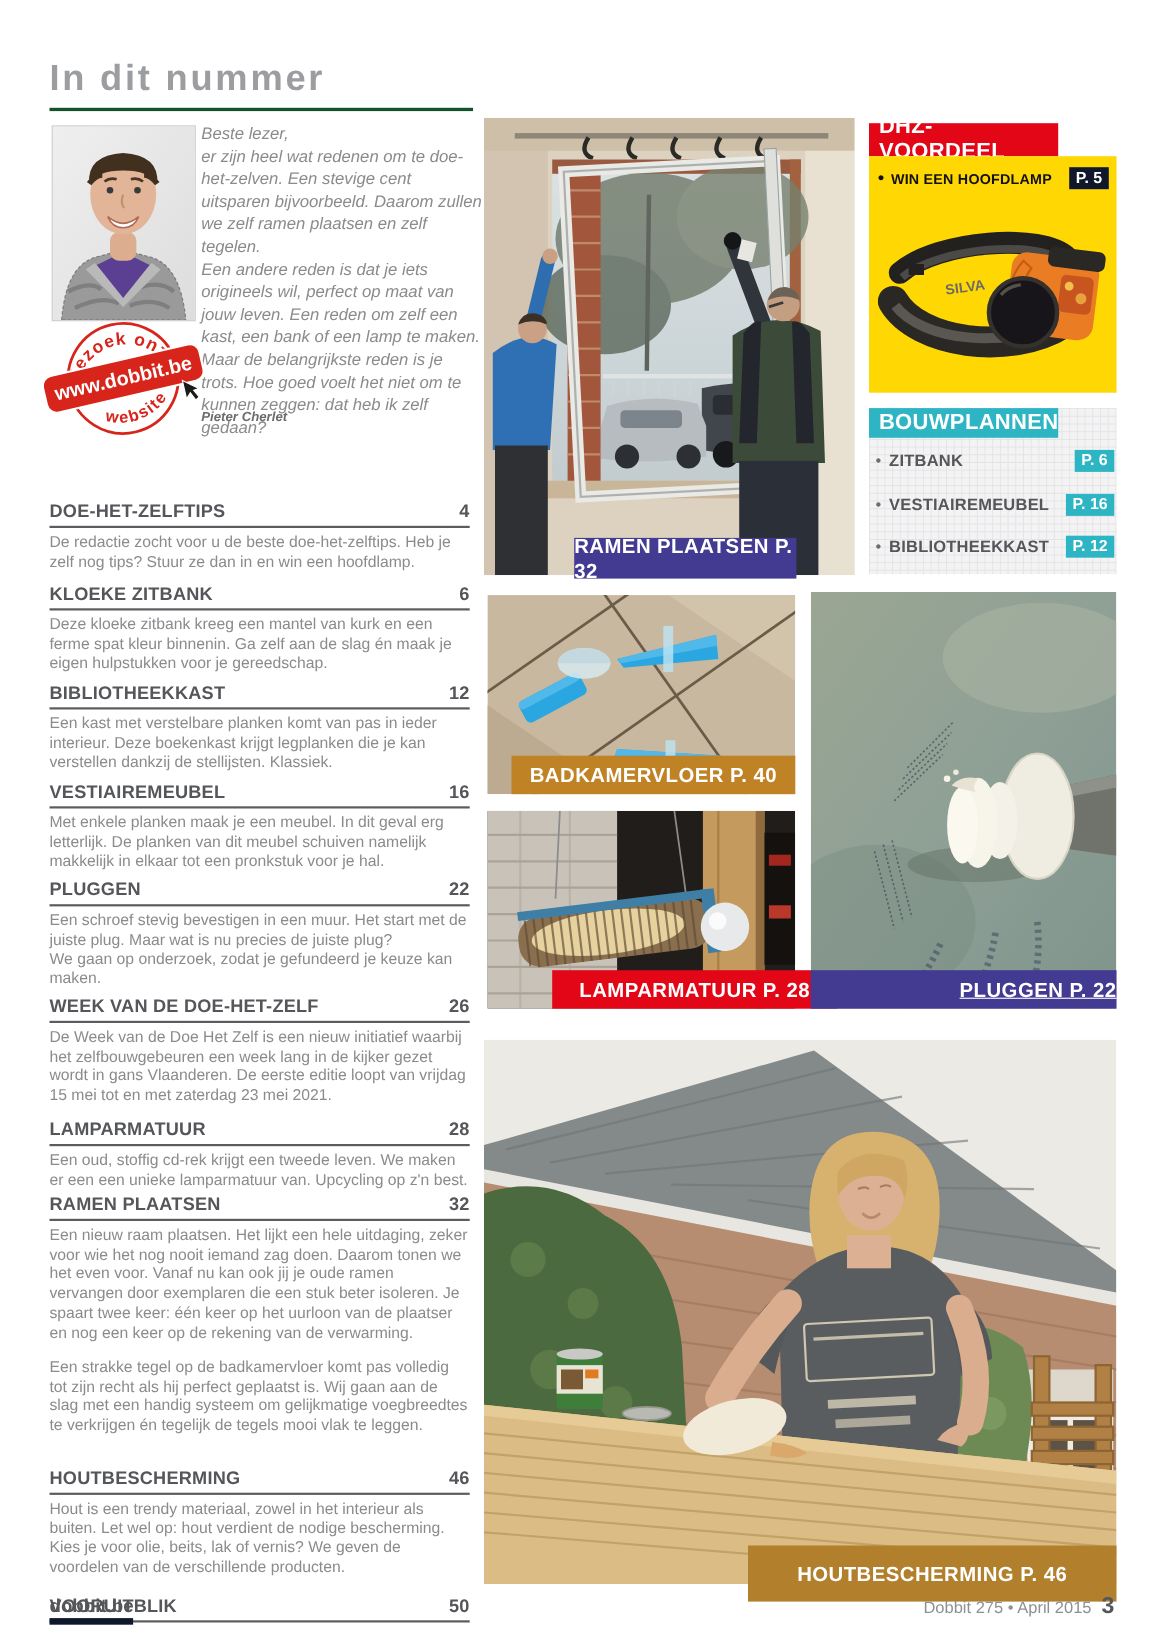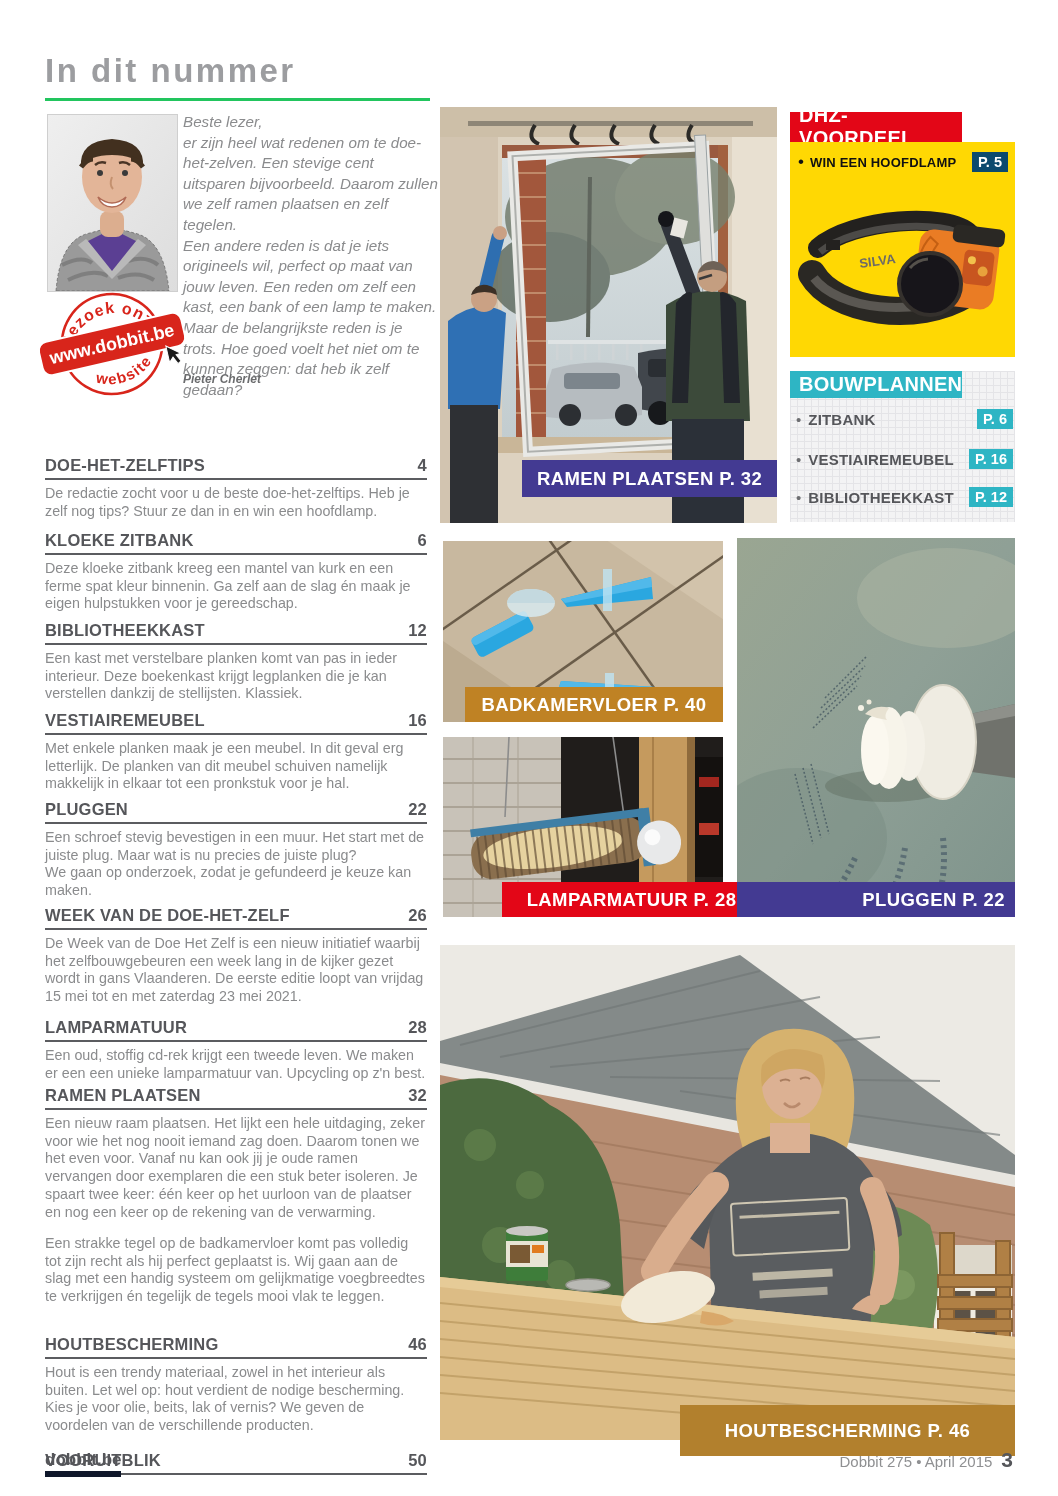--- a/index.html
+++ b/index.html
@@ -2,21 +2,21 @@
 <html><head>
 <meta charset="utf-8">
 <style>
   html,body{margin:0;padding:0;background:#ffffff;}
   .page{position:relative;width:1058px;height:1496px;background:#fff;overflow:hidden;
         font-family:"Liberation Sans","DejaVu Sans",sans-serif;}
 
   
   .page-title{position:absolute;left:45px;top:52px;width:385px;
       font-size:33px;font-weight:bold;letter-spacing:2.5px;color:#9c9da0;
-      border-bottom:3px solid #22c55e;padding-bottom:8px;}
+      border-bottom:3px solid #14532d;padding-bottom:8px;}
   .portrait{position:absolute;left:47px;top:114px;width:129px;height:176px;
       border:1px solid #cfcfcf;background:#e9e9e9;}
   .intro-text{position:absolute;left:183px;top:112px;width:256px;
       font-size:15.2px;line-height:20.6px;font-style:italic;color:#8a8b8d;white-space:pre-line;}
   .intro-author{position:absolute;left:183px;top:372px;font-size:12px;font-weight:bold;
       font-style:italic;color:#6b6c6e;}
   .stamp{position:absolute;left:36px;top:282px;width:152px;height:128px;}
 
   .toc-entry{position:absolute;left:45px;width:382px;margin-top:36px;}
   .toc-head{display:flex;justify-content:space-between;align-items:baseline;
@@ -29,38 +29,38 @@
   .footer-right{position:absolute;right:45px;top:1448px;font-size:15px;color:#8f9092;
       display:flex;align-items:baseline;}
   .footer-right .pagenum{font-size:21px;font-weight:bold;color:#55565a;margin-left:9px;}
 
   
   .photo{position:absolute;overflow:hidden;}
   .photo svg{display:block;}
 
   .cap{position:absolute;color:#fff;font-weight:bold;font-size:18.5px;letter-spacing:.4px;
        display:flex;align-items:center;justify-content:center;}
-  .cap.right{justify-content:flex-end;padding-right:10px;box-sizing:border-box;}
+  .cap.right{justify-content:flex-end;padding-right:0;box-sizing:border-box;text-decoration:underline;}
   .cap-purple{background:#433a92;}
   .cap-ochre{background:#bf8224;}
   .cap-red{background:#e30617;}
   .cap-brown{background:#b2802d;}
 
   
   .band{position:absolute;left:790px;width:172px;height:30px;color:#fff;font-weight:bold;
         font-size:20px;letter-spacing:.3px;display:flex;align-items:center;padding-left:9px;
         box-sizing:border-box;}
   .band-red{background:#e30617;top:112px;}
   .band-cyan{background:#2eb5c4;top:371px;height:27px;}
   .dhz-box{position:absolute;left:790px;top:142px;width:225px;height:215px;background:#ffd803;}
   .dhz-row{position:absolute;left:8px;top:10px;display:flex;align-items:center;width:210px;}
   .dhz-bullet{color:#111;font-size:17px;margin-right:6px;}
   .dhz-label{color:#111;font-weight:bold;font-size:13px;letter-spacing:.2px;flex:1;}
   .badge{font-weight:bold;color:#fff;font-size:14.5px;padding:2px 6px;white-space:nowrap;}
-  .badge-red{background:#0c4a6e;}
+  .badge-red{background:#0f172a;}
   .badge-cyan{background:#2eb5c4;}
   .bp-section{position:absolute;left:790px;top:371px;width:225px;height:151px;
       background-color:#f3f3f4;
       background-image:linear-gradient(#e4e4e7 1px,transparent 1px),
                        linear-gradient(90deg,#e4e4e7 1px,transparent 1px);
       background-size:7px 7px;}
   .bp-row{position:absolute;left:6px;width:217px;display:flex;align-items:center;}
   .bp-bullet{color:#6d6e71;font-size:15px;margin-right:7px;}
   .bp-label{color:#55565a;font-weight:bold;font-size:15px;letter-spacing:.2px;flex:1;}
 </style>
@@ -288,21 +288,21 @@
       <rect x="232" y="112" width="14" height="18" fill="#e8e6e0" transform="rotate(14 239 121)"></rect>
       <path d="M226,198 q40,-26 80,-4 l4,120 h-84 z" fill="#3c4a3a"></path>
       <path d="M236,196 q10,-14 16,-10 l-4,110 h-16 z" fill="#23262c"></path>
       <path d="M296,196 q-10,-14 -16,-10 l4,110 h16 z" fill="#23262c"></path>
       <circle cx="272" cy="170" r="15" fill="#c49e80"></circle>
       <path d="M258,166 q4,-12 16,-12 q12,2 13,12 q-14,-7 -29,0 z" fill="#6e6257"></path>
       <line x1="259" y1="172" x2="272" y2="168" stroke="#3a3a3a" stroke-width="2.5"></line>
       <rect x="232" y="312" width="72" height="104" fill="#2b3038"></rect>
     </svg>
   </div>
-  <div class="cap cap-purple" style="left:522px;top:460px;width:255px;height:37px;">RAMEN PLAATSEN P. 32</div>
+  <div class="cap cap-purple" style="left:522px;top:489px;width:202px;height:37px;">RAMEN PLAATSEN P. 32</div>
 
   <div class="band band-red">DHZ-VOORDEEL</div>
   <div class="dhz-box">
     <div class="dhz-row">
       <span class="dhz-bullet">•</span>
       <span class="dhz-label">WIN EEN HOOFDLAMP</span>
       <span class="badge badge-red">P. 5</span>
     </div>
     <svg width="210" height="160" viewBox="0 0 210 160" style="position:absolute;left:8px;top:48px;">
       <path d="M20,58 C55,28 150,22 172,44" stroke="#23211f" stroke-width="20" fill="none" stroke-linecap="round"></path>

